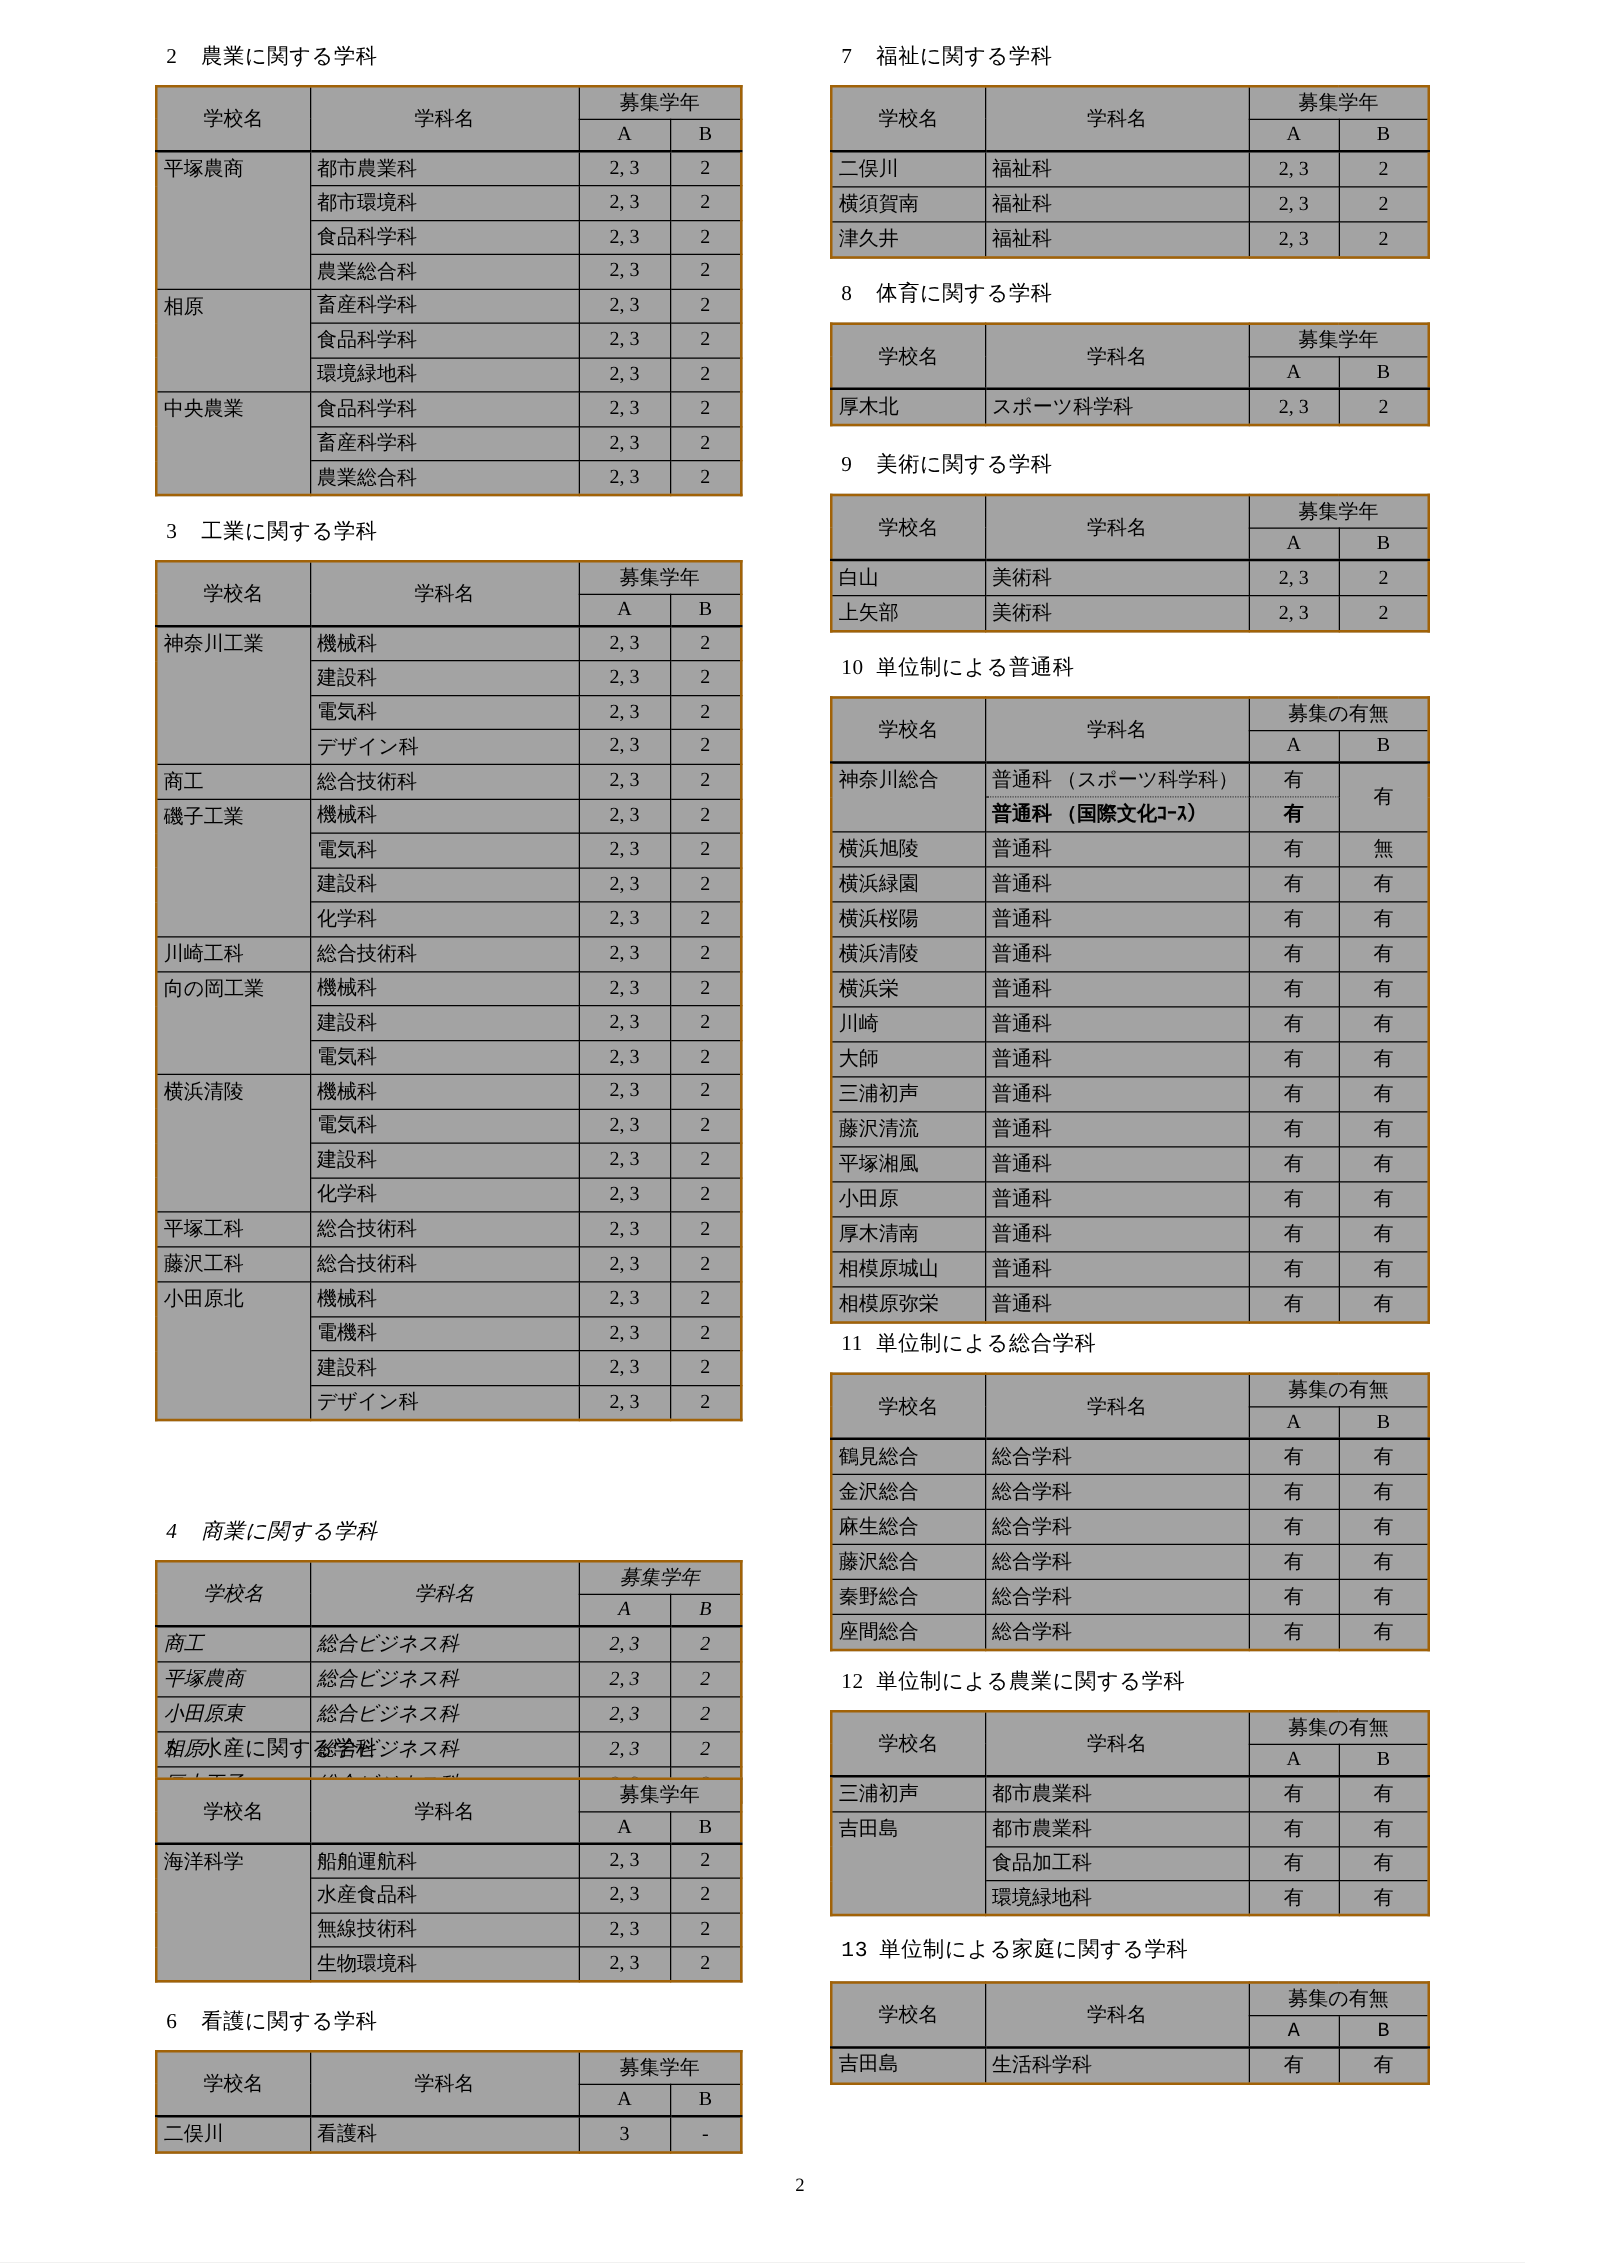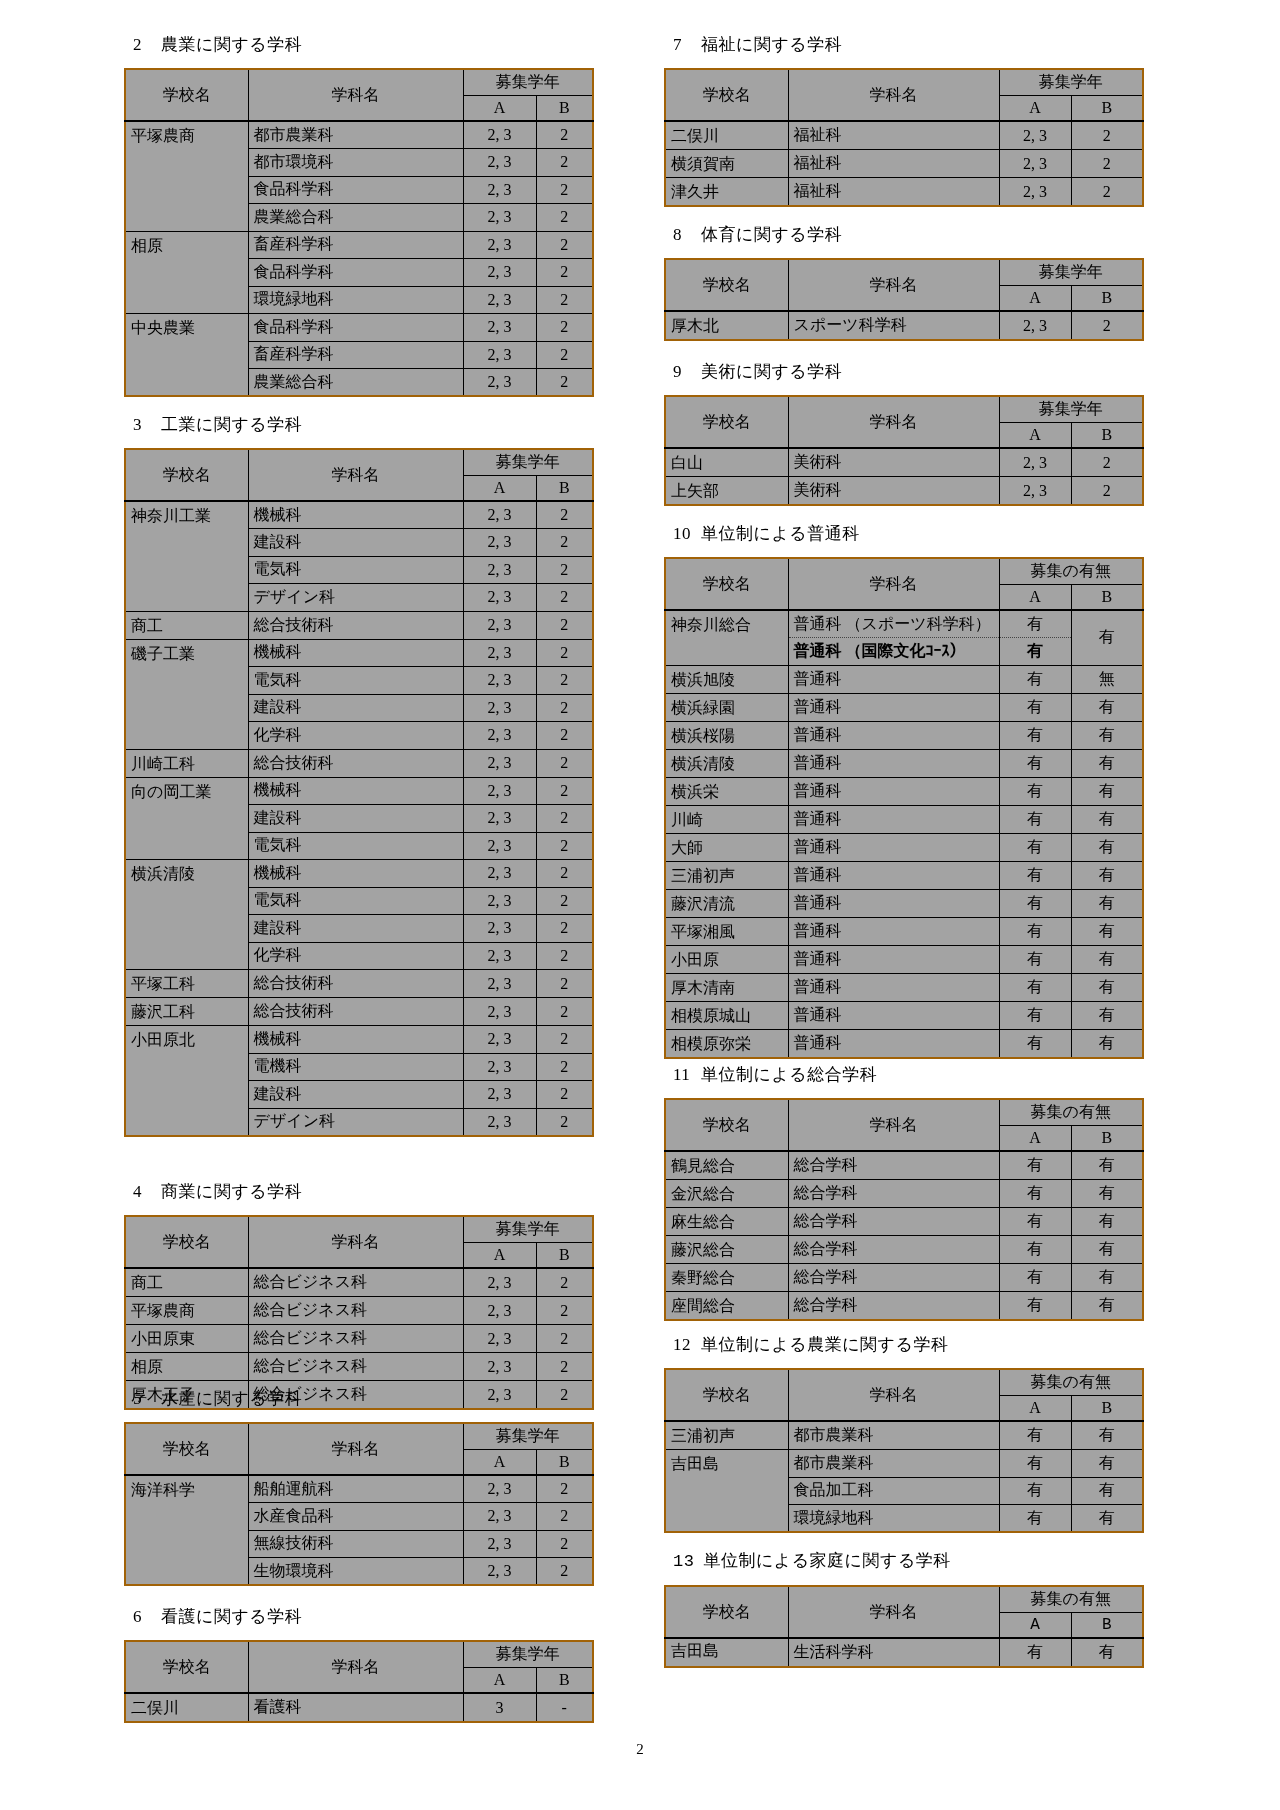--- a/index.html
+++ b/index.html
@@ -44,21 +44,21 @@
   td.dashed { border-top:1px dotted #444;font-weight:bold; }
 
   #page-number {
     position:absolute; top:1741px; left:0; right:0;
     text-align:center; font-size:15px;
   }
 
   
   #sec-2  { top:33px;   left:124px; }
   #sec-3  { top:413px;  left:124px; }
-  #sec-4  { top:1180px; left:124px; }
+  #sec-4  { top:1213px; left:124px;font-style:italic; }
   #sec-5  { top:1387px; left:124px; }
   #sec-6  { top:1605px; left:124px; }
   #sec-7  { top:33px;   left:664px; }
   #sec-8  { top:223px;  left:664px; }
   #sec-9  { top:360px;  left:664px; }
   #sec-10 { top:522px;  left:664px; }
   #sec-11 { top:1063px; left:664px; }
   #sec-12 { top:1333px; left:664px; }
   #sec-13 { top:1550px; left:664px;font-family:Liberation Mono, monospace; }
 </style>

